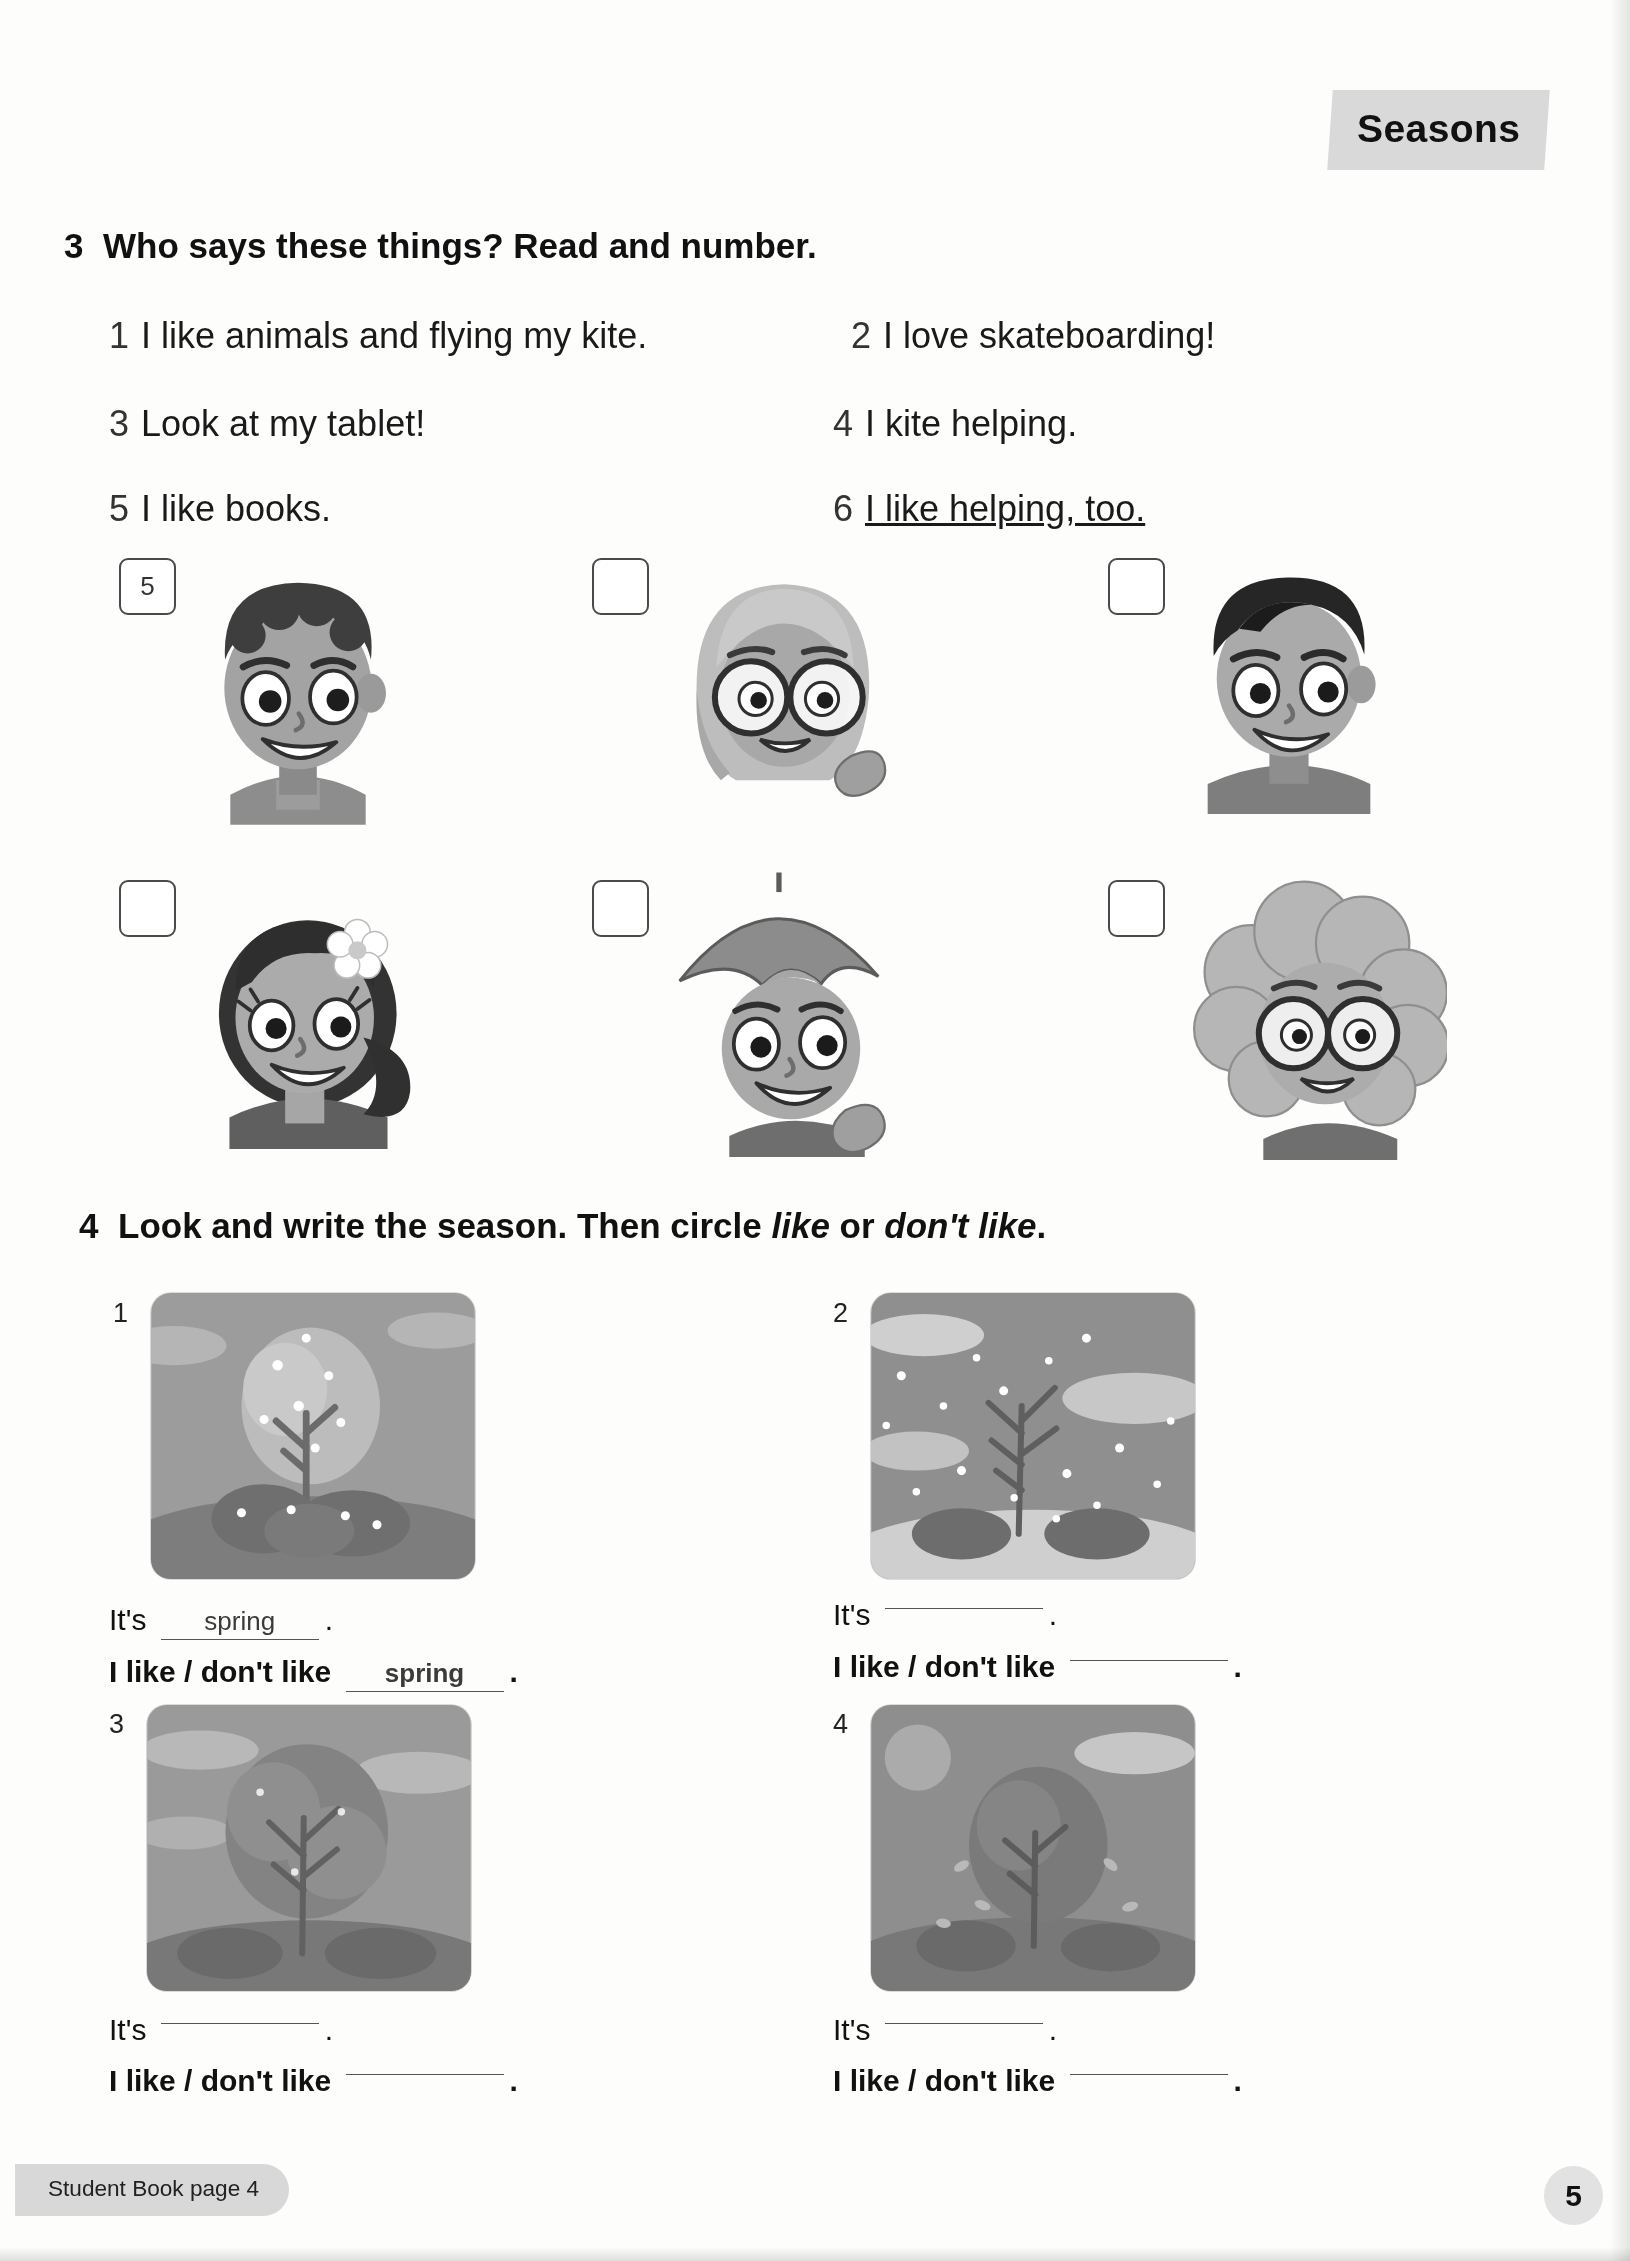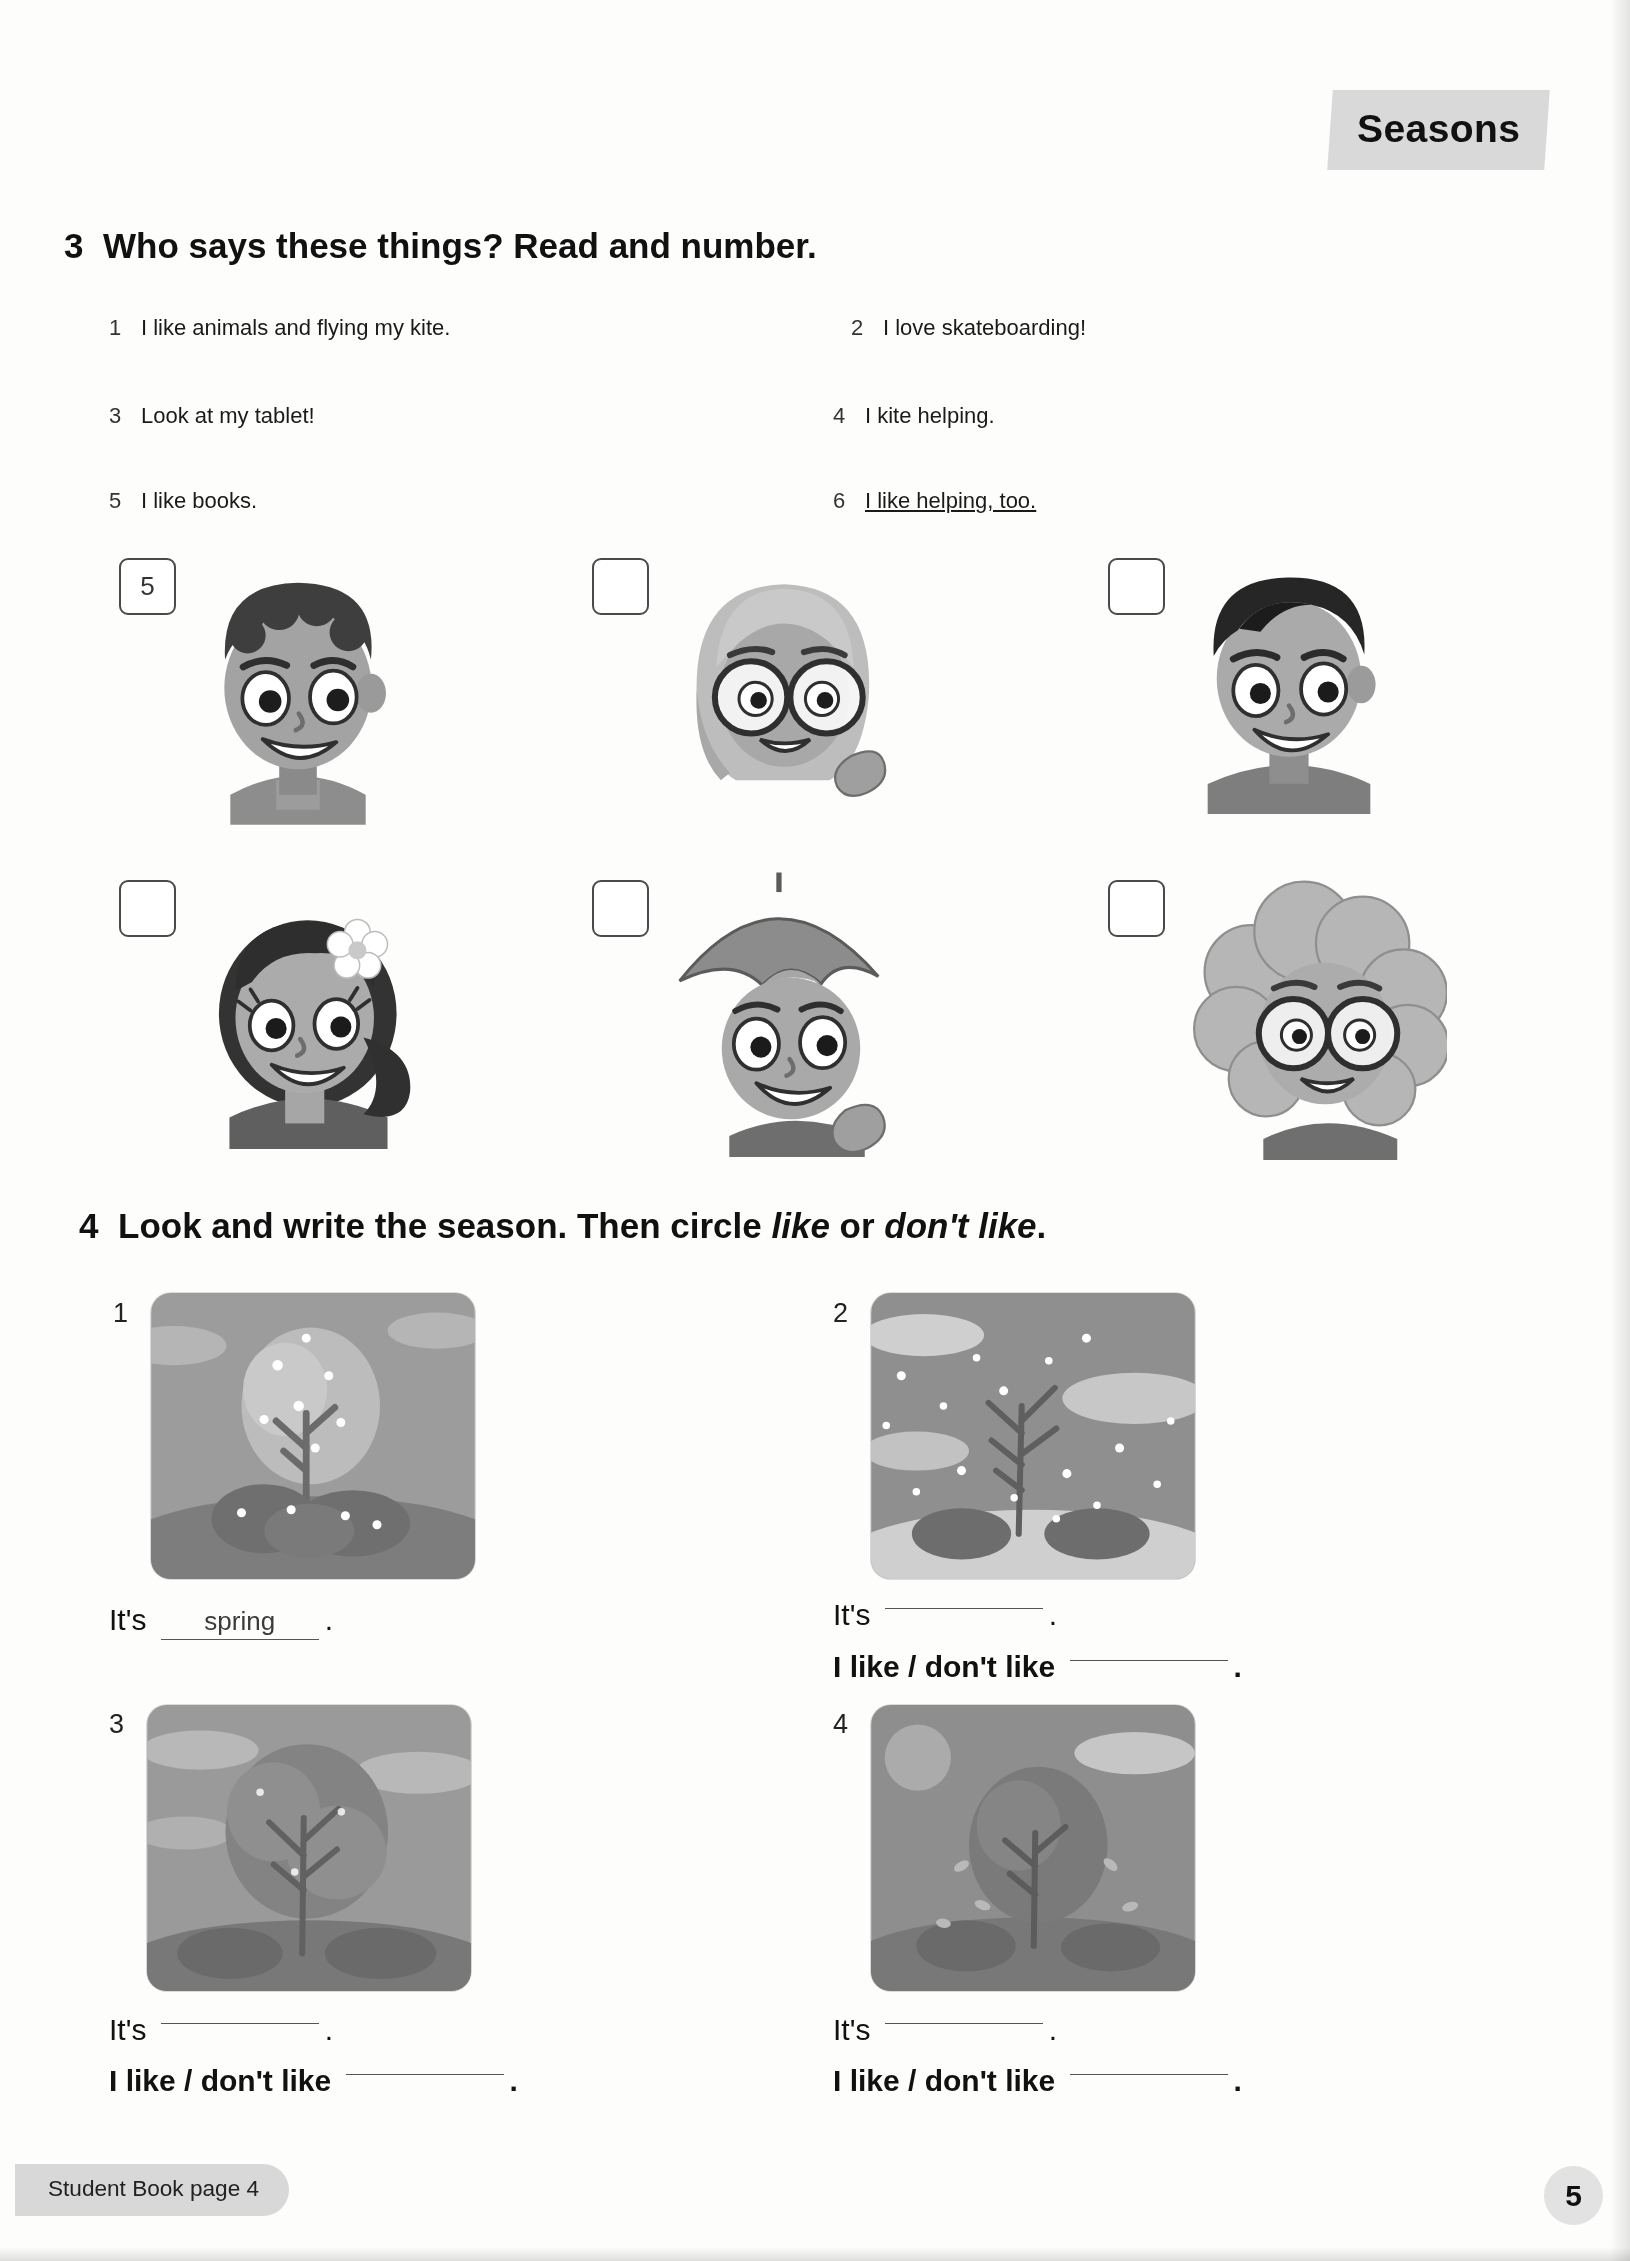--- a/index.html
+++ b/index.html
@@ -43,21 +43,21 @@
   }
   .ex-head .num {
     display: inline-block;
     width: 39px;
   }
   .ex-head em { font-style: italic; }
 
   
   .sent {
     position: absolute;
-    font-size: 22px;
+    font-size: 36px;
     color: #1a1a1a;
   }
   .sent .n {
     display: inline-block;
     width: 32px;
     color: #333;
   }
 
   
   .ansbox {
@@ -396,20 +396,24 @@
         <circle cx="120" cy="292" r="6"></circle>
           <circle cx="186" cy="288" r="6"></circle>
         <circle cx="258" cy="296" r="6"></circle>
           <circle cx="300" cy="308" r="6"></circle>
         <circle cx="206" cy="60" r="6"></circle>
       </g>
     </svg>
   </div>
   <div class="line-text" style="left:109px; top:1590px;">
     <span>It's</span>
+    <span class="blank">spring</span><span>.</span>
+  </div>
+  <div class="line-text bold" style="left:109px; top:1642px;">
+    <span>I like / don't like</span>
     <span class="blank">spring</span><span>.</span>
   </div>
 
   <div class="pic-num" style="left:833px; top:1298px;">2</div>
   <div class="pic" style="left:871px; top:1293px; width:324px; height:286px;">
     <svg width="324" height="286" viewBox="0 0 430 380">
       <rect width="430" height="380" fill="#8f8f8f"></rect>
       <ellipse cx="70" cy="56" rx="80" ry="28" fill="#cfcfcf"></ellipse>
       <ellipse cx="350" cy="140" rx="96" ry="34" fill="#c7c7c7"></ellipse>
       <ellipse cx="60" cy="210" rx="70" ry="26" fill="#c2c2c2"></ellipse>

